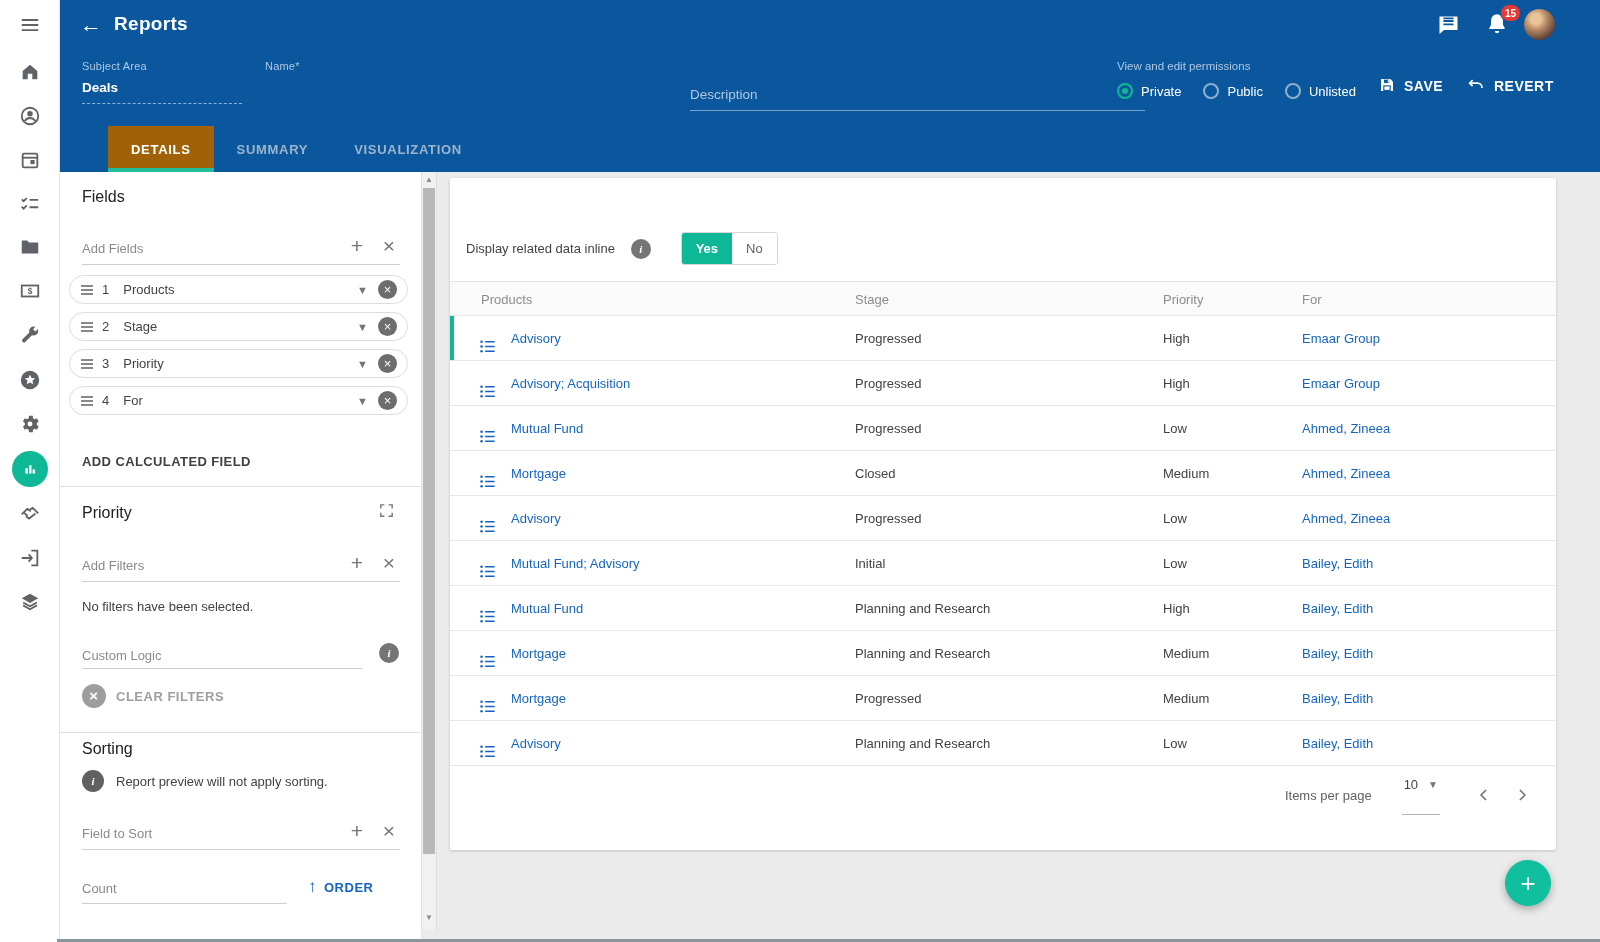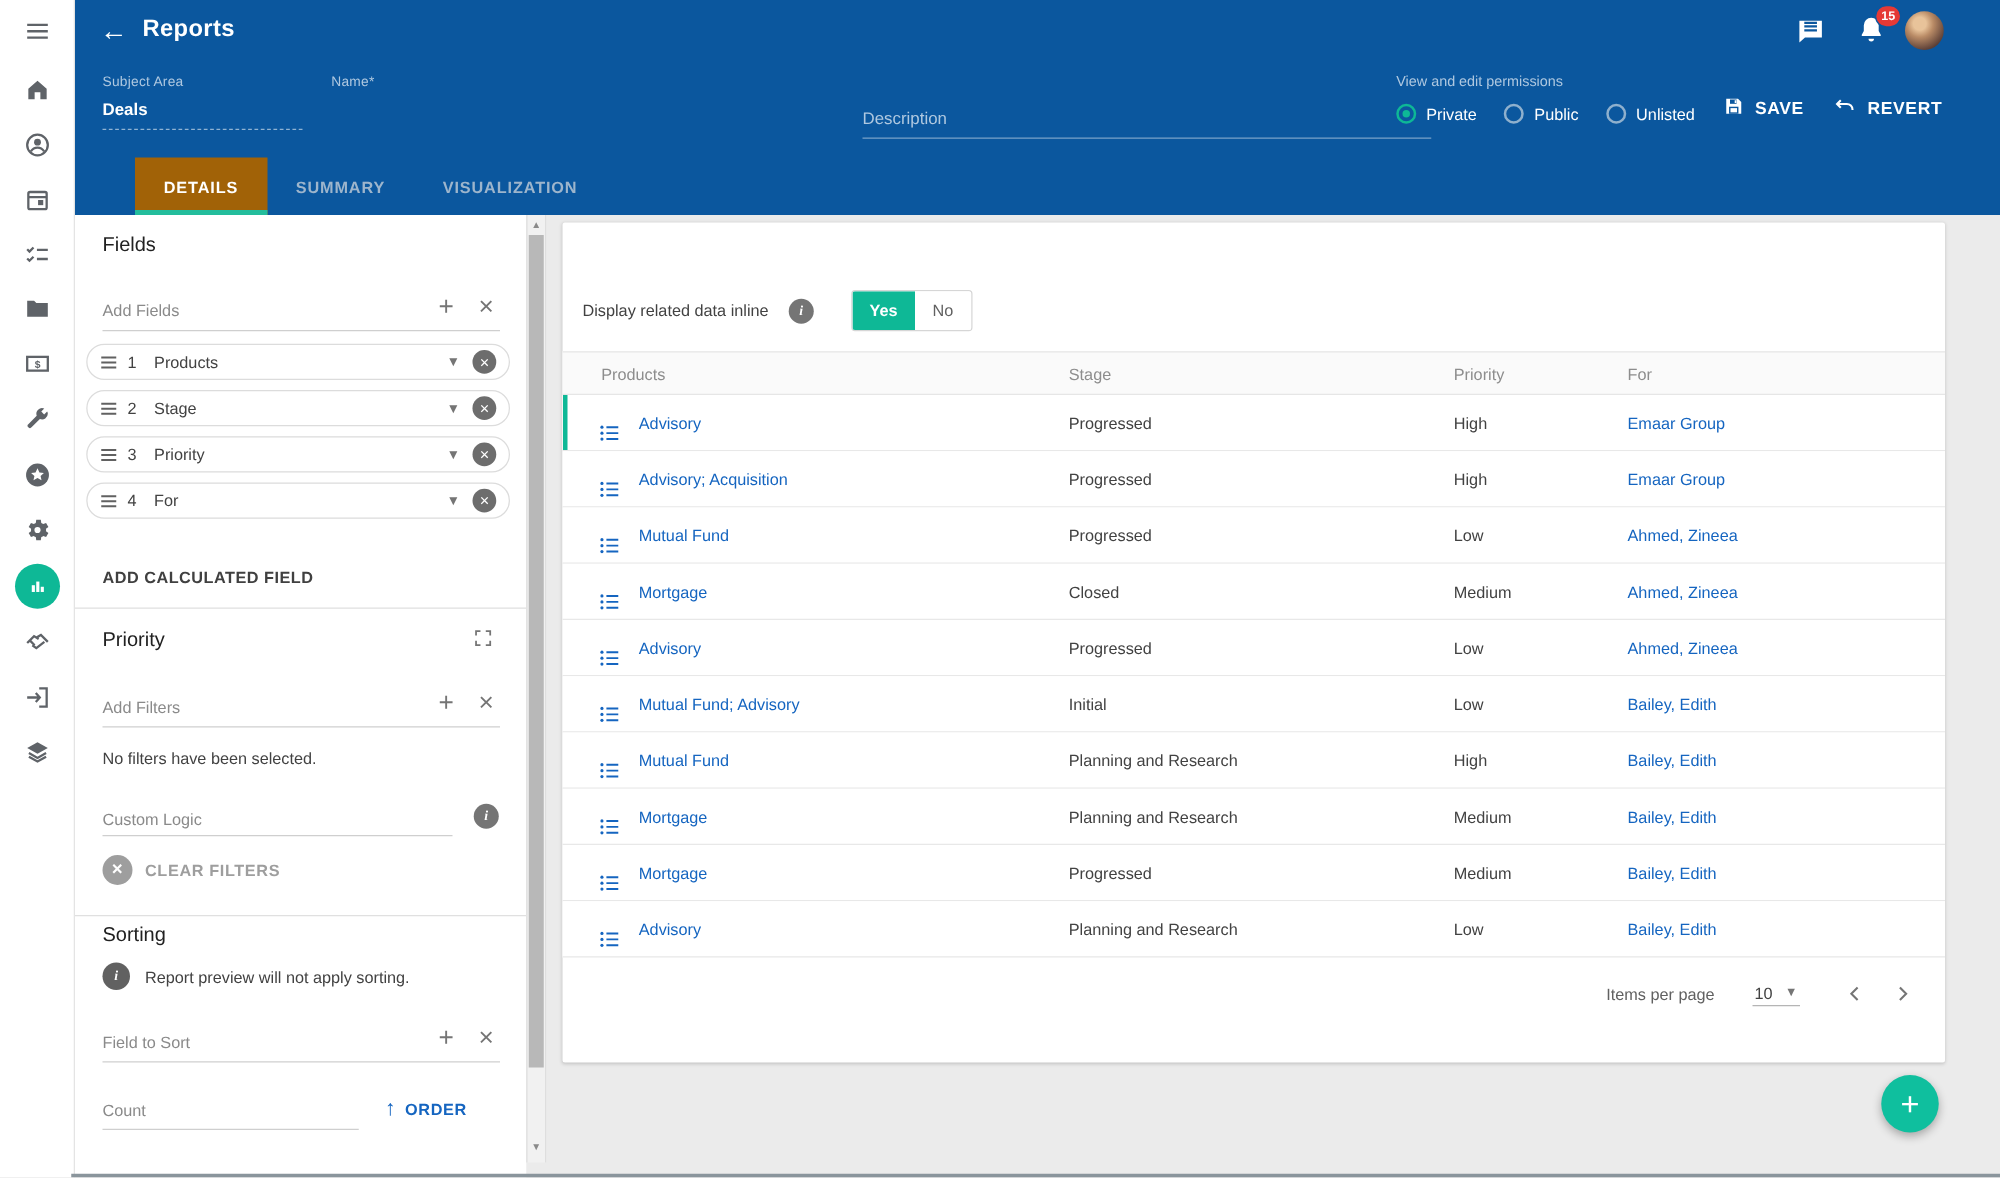--- a/index.html
+++ b/index.html
@@ -117,21 +117,21 @@
   .trow span, .trow a { position:absolute; font-size:13px; line-height:45px; }
   .cell-icon { position:absolute; left:28px; top:13px; color:#1565C0; cursor:pointer; }
   .cell-products { left:61px; color:#1565C0; text-decoration:none; cursor:pointer; }
   .cell-stage { left:405px; color:#424242; }
   .cell-priority { left:713px; color:#424242; }
   .cell-for { left:852px; color:#1565C0; text-decoration:none; cursor:pointer; }
 
   .pagination { position:absolute; top:597px; right:24px; height:40px; display:flex; align-items:center;
                 font-size:13px; color:#616161; }
   .ipp-select { margin-left:30px; display:flex; align-items:center; gap:10px; border-bottom:1px solid #b5b5b5;
-                padding:2px 2px 2px 2px; color:#424242; cursor:pointer; }
+                padding:2px 2px 22px 2px; color:#424242; cursor:pointer; }
   .ipp-caret { color:#757575; font-size:10px; }
   .page-chevron { margin-left:34px; color:#757575; cursor:pointer; display:flex; }
 
   .fab { position:absolute; left:1067px; top:688px; width:46px; height:46px; border-radius:50%; background:#0FBF9E;
          border:none; color:#fff; font-size:26px; line-height:44px; text-align:center; cursor:pointer;
          box-shadow:0 3px 8px rgba(0,0,0,.3); }
 
   .bottom-strip { position:absolute; left:57px; right:0; bottom:0; height:3px; background:#8a959c; z-index:9; }
 </style>
 </head>

